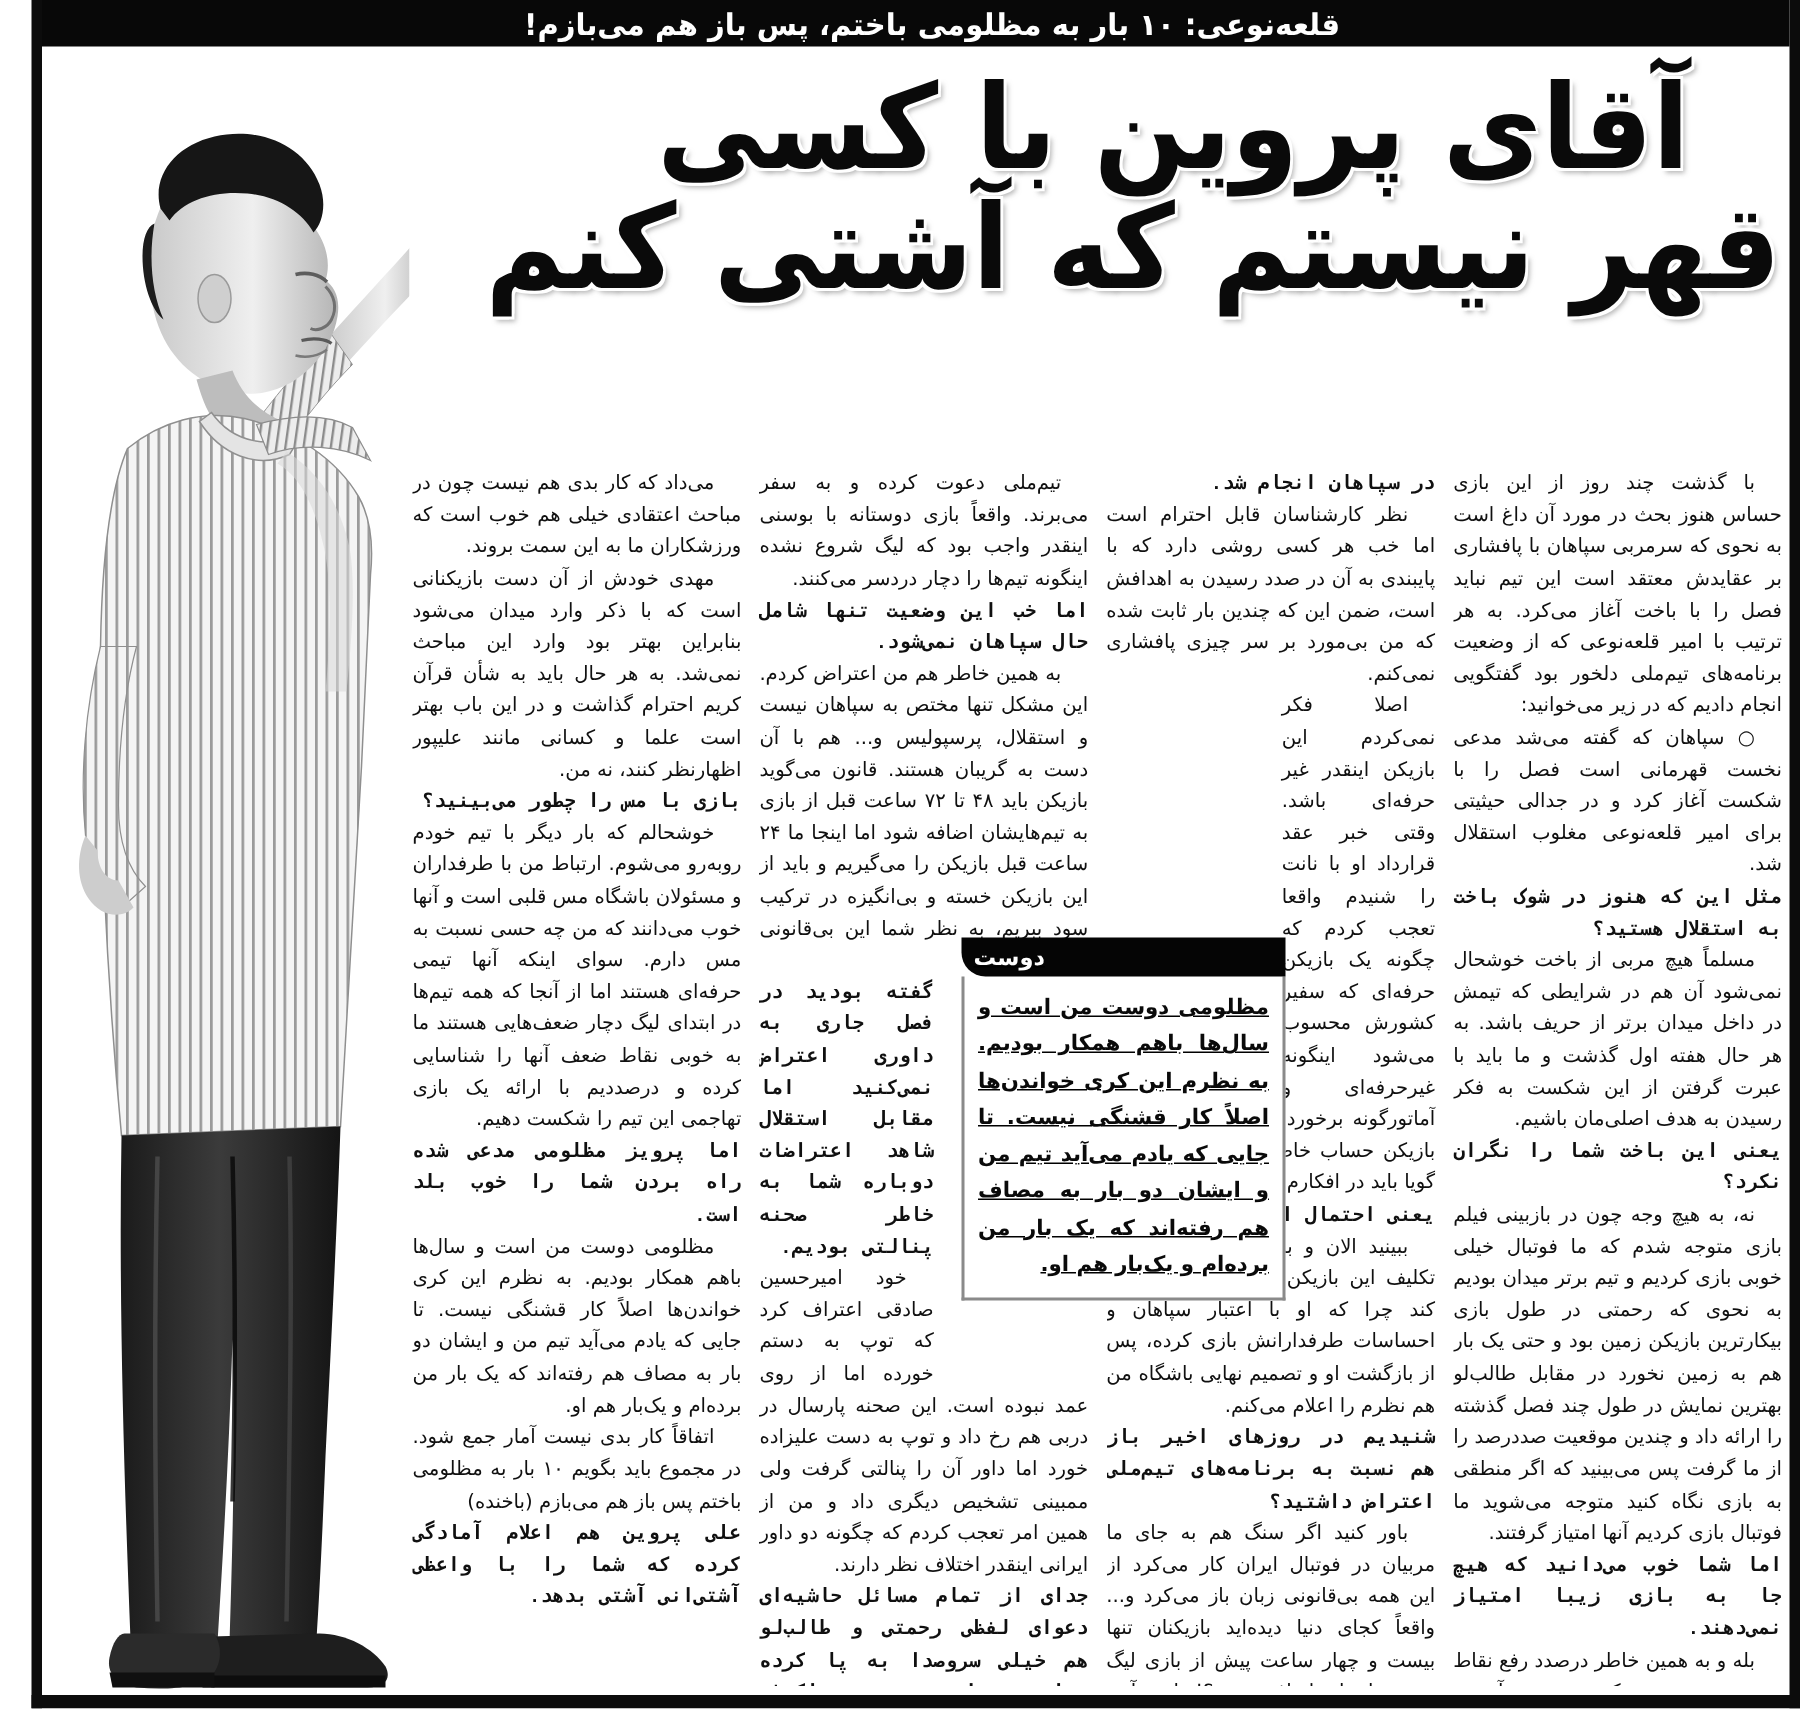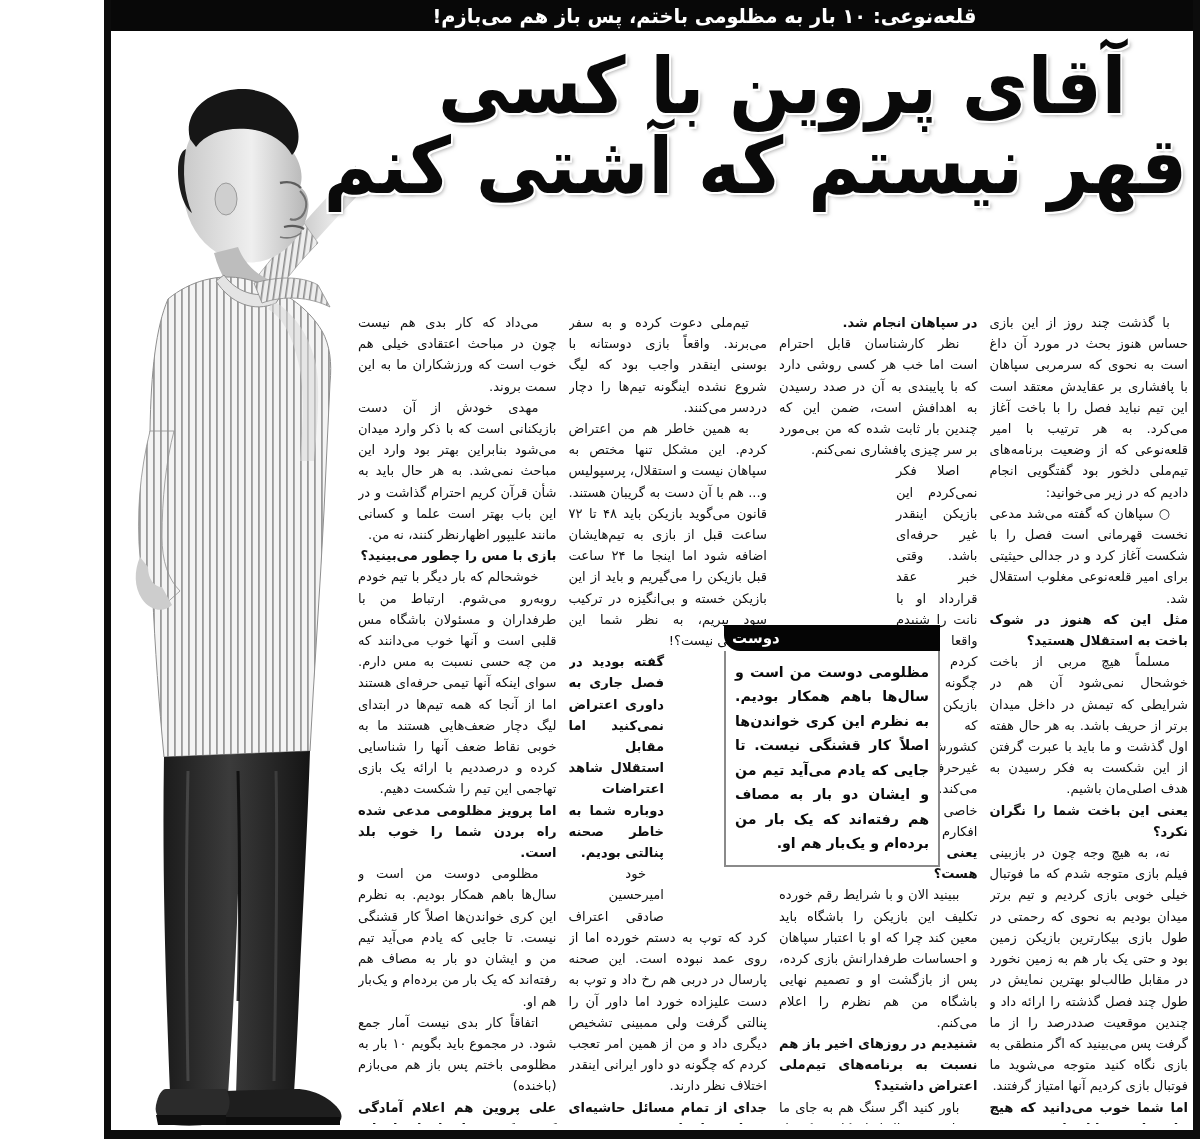--- a/index.html
+++ b/index.html
@@ -2,21 +2,21 @@
 <html lang="fa" dir="rtl"><head>
 <meta charset="utf-8">
 <style>
   html, body {
     margin: 0;
     padding: 0;
     background: #ffffff;
   }
   .page {
     position: relative;
-    width: 1096px;
+    width: 1179px;
     height: 1139px;
     background: #ffffff;
     overflow: hidden;
     font-family: "DejaVu Sans", "Liberation Sans", sans-serif;
     box-sizing: border-box;
     border-left: 7px solid #0c0c0c;
     border-right: 7px solid #0c0c0c;
     border-bottom: 9px solid #0c0c0c;
   }
 
@@ -110,30 +110,32 @@
     line-height: 1.62;
     color: #101010;
     text-align: justify;
     text-justify: inter-word;
     direction: rtl;
     letter-spacing: -0.1px;
   }
   .col p.q {
     font-weight: bold;
     text-align: justify;
+    font-family: Liberation Mono, monospace;
   }
   .col p.body { text-indent: 18px; }
 
   
   .pullquote {
     position: absolute;
     left: 17px;
     top: 312px;
     width: 216px;
     z-index: 30;
+    text-decoration: underline;
   }
   .pq-tab {
     background: #050505;
     color: #ffffff;
     height: 26px;
     display: flex;
     align-items: center;
     justify-content: flex-start;
     padding-right: 0;
     padding-left: 8px;
@@ -263,20 +265,21 @@
         <p class="body">نظر کارشناسان قابل احترام است اما خب هر کسی روشی دارد که با پایبندی به آن در صدد رسیدن به اهدافش است، ضمن این که چندین بار ثابت شده که من بی‌مورد بر سر چیزی پافشاری نمی‌کنم.</p>
         <div style="float: left; width: 117px; height: 257px; shape-outside: none;"></div>
         <p class="body">اصلا فکر نمی‌کردم این بازیکن اینقدر غیر حرفه‌ای باشد. وقتی خبر عقد قرارداد او با نانت را شنیدم واقعا تعجب کردم که چگونه یک بازیکن حرفه‌ای که سفیر کشورش محسوب می‌شود اینگونه غیرحرفه‌ای و آماتورگونه برخورد می‌کند. من روی این بازیکن حساب خاصی باز کرده بودم اما گویا باید در افکارم تجدیدنظر کنم.</p>
         <p class="q">یعنی احتمال اخراج توره هست؟</p>
         <p class="body">ببینید الان و با شرایط رقم خورده تکلیف این بازیکن را باشگاه باید معین کند چرا که او با اعتبار سپاهان و احساسات طرفدارانش بازی کرده، پس از بازگشت او و تصمیم نهایی باشگاه من هم نظرم را اعلام می‌کنم.</p>
         <p class="q">شنیدیم در روزهای اخیر باز هم نسبت به برنامه‌های تیم‌ملی اعتراض داشتید؟</p>
         <p class="body">باور کنید اگر سنگ هم به جای ما مربیان در فوتبال ایران کار می‌کرد از این همه بی‌قانونی زبان باز می‌کرد و... واقعاً کجای دنیا دیده‌اید بازیکنان تنها بیست و چهار ساعت پیش از بازی لیگ به تیم‌هایشان اضافه شوند؟! تا می‌آییم تیم را به هماهنگی برسانیم و شکل بگیریم، بازیکنان‌مان را بدون هیچ دلیلی به</p>
       </div>
     <div class="col">
         <p class="body">تیم‌ملی دعوت کرده و به سفر می‌برند. واقعاً بازی دوستانه با بوسنی اینقدر واجب بود که لیگ شروع نشده اینگونه تیم‌ها را دچار دردسر می‌کنند.</p>
+        <p class="q">اما خب این وضعیت تنها شامل حال سپاهان نمی‌شود.</p>
         <p class="body">به همین خاطر هم من اعتراض کردم. این مشکل تنها مختص به سپاهان نیست و استقلال، پرسپولیس و... هم با آن دست به گریبان هستند. قانون می‌گوید بازیکن باید ۴۸ تا ۷۲ ساعت قبل از بازی به تیم‌هایشان اضافه شود اما اینجا ما ۲۴ ساعت قبل بازیکن را می‌گیریم و باید از این بازیکن خسته و بی‌انگیزه در ترکیب سود ببریم، به نظر شما این بی‌قانونی نیست؟!</p>
         <div style="float: right; width: 103px; height: 257px; shape-outside: none;"></div>
         <p class="q">گفته بودید در فصل جاری به داوری اعتراض نمی‌کنید اما مقابل استقلال شاهد اعتراضات دوباره شما به خاطر صحنه پنالتی بودیم.</p>
         <p class="body">خود امیرحسین صادقی اعتراف کرد که توپ به دستم خورده اما از روی عمد نبوده است. این صحنه پارسال در دربی هم رخ داد و توپ به دست علیزاده خورد اما داور آن را پنالتی گرفت ولی ممبینی تشخیص دیگری داد و من از همین امر تعجب کردم که چگونه دو داور ایرانی اینقدر اختلاف نظر دارند.</p>
         <p class="q">جدای از تمام مسائل حاشیه‌ای دعوای لفظی رحمتی و طالب‌لو هم خیلی سروصدا به پا کرده چرا به این موضوع واکنشی نشان ندادید؟</p>
       </div>
     <div class="col">
         <p class="body">می‌داد که کار بدی هم نیست چون در مباحث اعتقادی خیلی هم خوب است که ورزشکاران ما به این سمت بروند.</p>
         <p class="body">مهدی خودش از آن دست بازیکنانی است که با ذکر وارد میدان می‌شود بنابراین بهتر بود وارد این مباحث نمی‌شد. به هر حال باید به شأن قرآن کریم احترام گذاشت و در این باب بهتر است علما و کسانی مانند علیپور اظهارنظر کنند، نه من.</p>
         <p class="q">بازی با مس را چطور می‌بینید؟</p>

